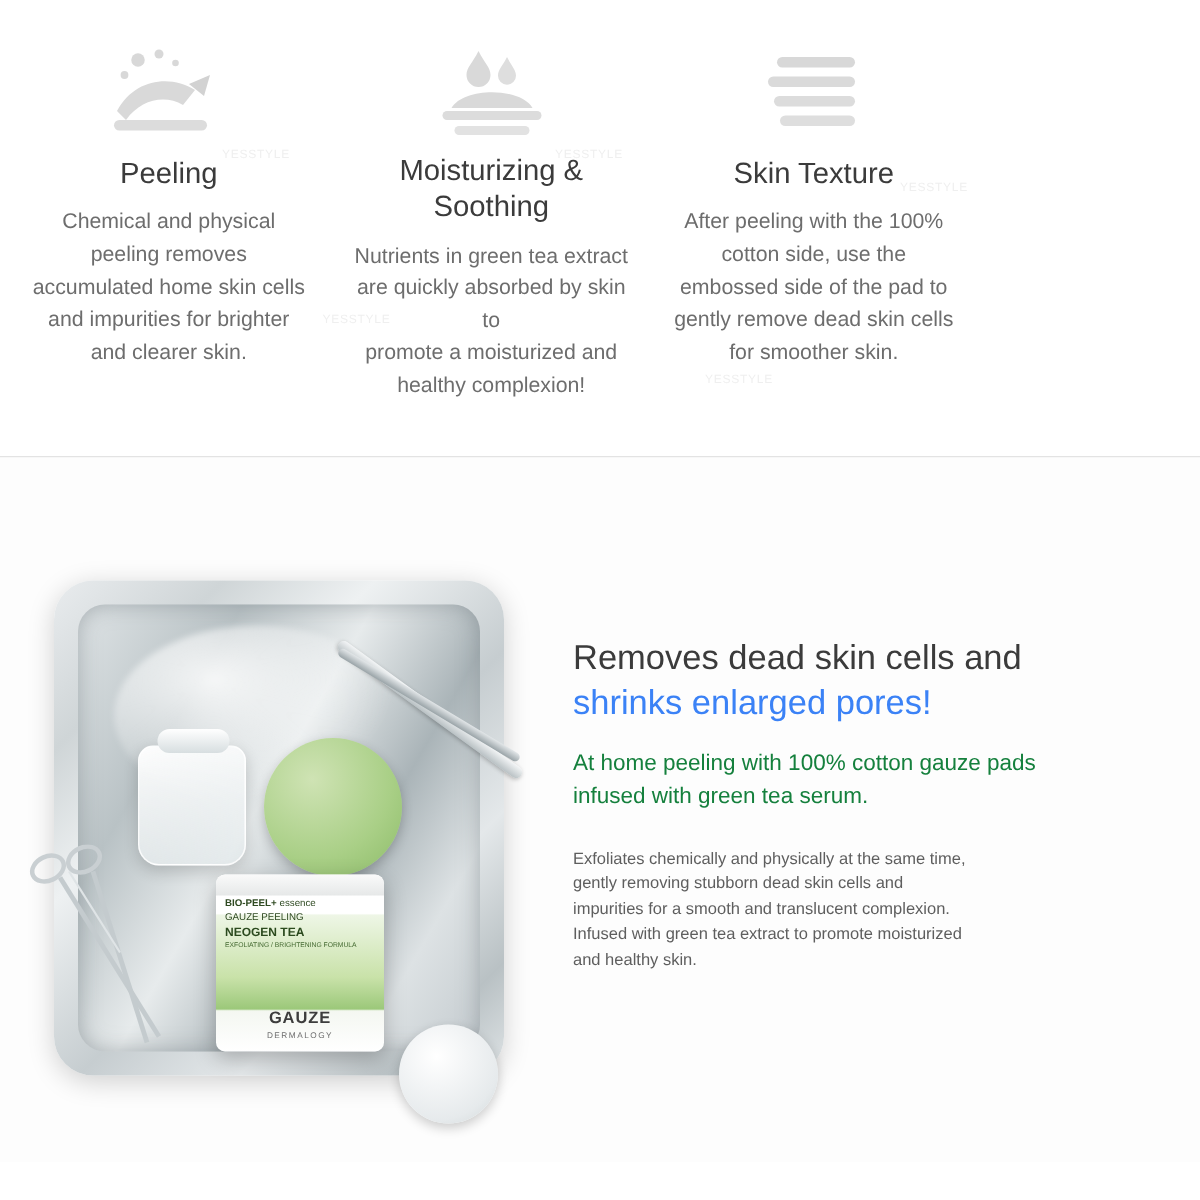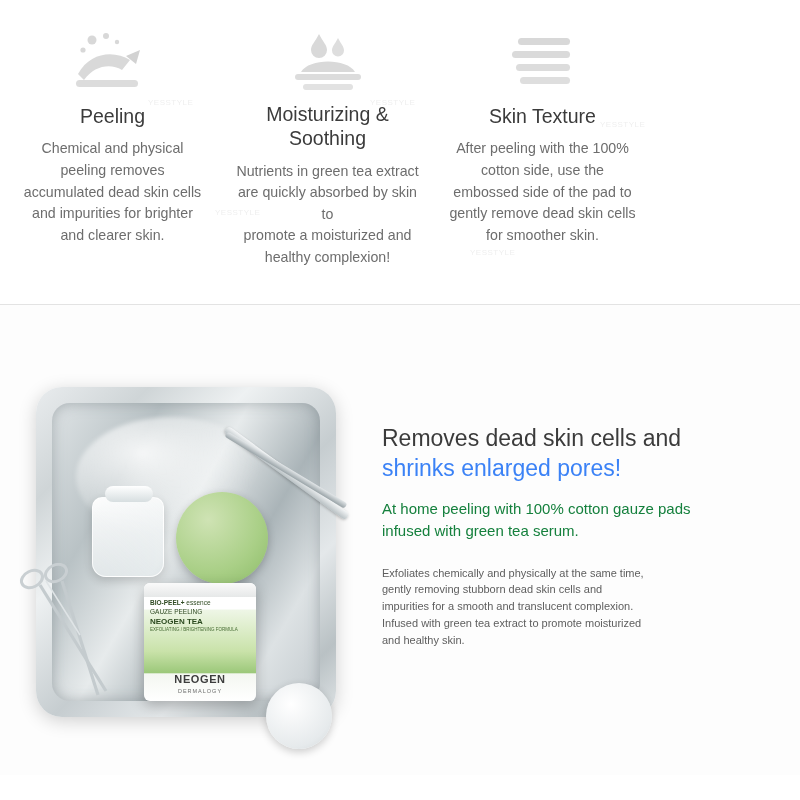--- a/index.html
+++ b/index.html
@@ -252,21 +252,21 @@
           <circle cx="47" cy="12" r="2.2" fill="#d8d8d8"></circle>
           <circle cx="13" cy="20" r="2.6" fill="#d8d8d8"></circle>
           <path d="M8 44 C20 22, 44 20, 60 30 L52 40 C40 33, 24 36, 14 50 Z" fill="#d9d9d9"></path>
           <path d="M56 26 L70 20 L66 34 Z" fill="#d2d2d2"></path>
           <rect x="6" y="50" width="62" height="7" rx="3.5" fill="#dcdcdc"></rect>
         </svg>
       </div>
       <div class="feature-title">Peeling</div>
       <div class="feature-desc">Chemical and physical
 peeling removes
-accumulated dead skin cells
+accumulated home skin cells
 and impurities for brighter
 and clearer skin.</div>
     </div>
 
     <div class="feature">
       <div class="feature-icon">
         <svg width="86" height="62" viewBox="0 0 86 62" fill="none">
           <path d="M34 4 C38 12, 42 15, 42 20 a8 8 0 0 1 -16 0 C26 15, 30 12, 34 4 Z" fill="#d9d9d9"></path>
           <path d="M53 8 C56 14, 59 16.5, 59 20.5 a6 6 0 0 1 -12 0 C47 16.5, 50 14, 53 8 Z" fill="#dedede"></path>
           <path d="M16 42 C24 28, 62 28, 70 42 Z" fill="#d9d9d9"></path>
@@ -317,21 +317,21 @@
 
         <div class="product">
           <div class="lid"></div>
           <div class="txt">
             <div><b>BIO-PEEL+</b>
                  <span>essence</span></div>
             <div>GAUZE PEELING</div>
             <div style="font-size:8px;font-weight:bold;color:#2b4a1e;">NEOGEN TEA</div>
             <div style="font-size:4.5px;color:#466b33;">EXFOLIATING / BRIGHTENING FORMULA</div>
           </div>
-          <div class="brand">NEOGEN</div>
+          <div class="brand">GAUZE</div>
           <div class="brandsub">DERMALOGY</div>
         </div>
       </div>
 
       <svg class="scissors" viewBox="0 0 120 140" fill="none">
         <ellipse cx="22" cy="16" rx="11" ry="8" stroke="#c9cfd2" stroke-width="3" transform="rotate(-25 22 16)"></ellipse>
         <ellipse cx="46" cy="10" rx="11" ry="8" stroke="#c9cfd2" stroke-width="3" transform="rotate(-25 46 10)"></ellipse>
         <path d="M30 22 L96 128" stroke="#c4cbce" stroke-width="3.2"></path>
         <path d="M52 18 L88 132" stroke="#c4cbce" stroke-width="3.2"></path>
         <path d="M36 18 L70 72" stroke="#dfe4e6" stroke-width="1.5"></path>

